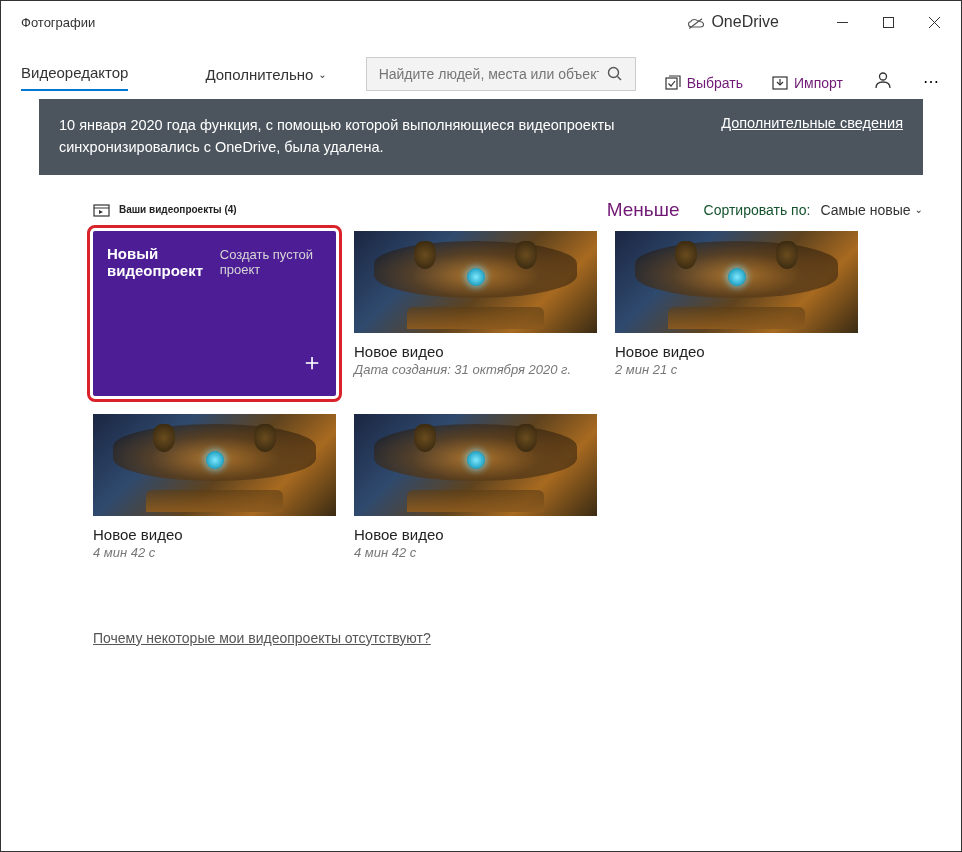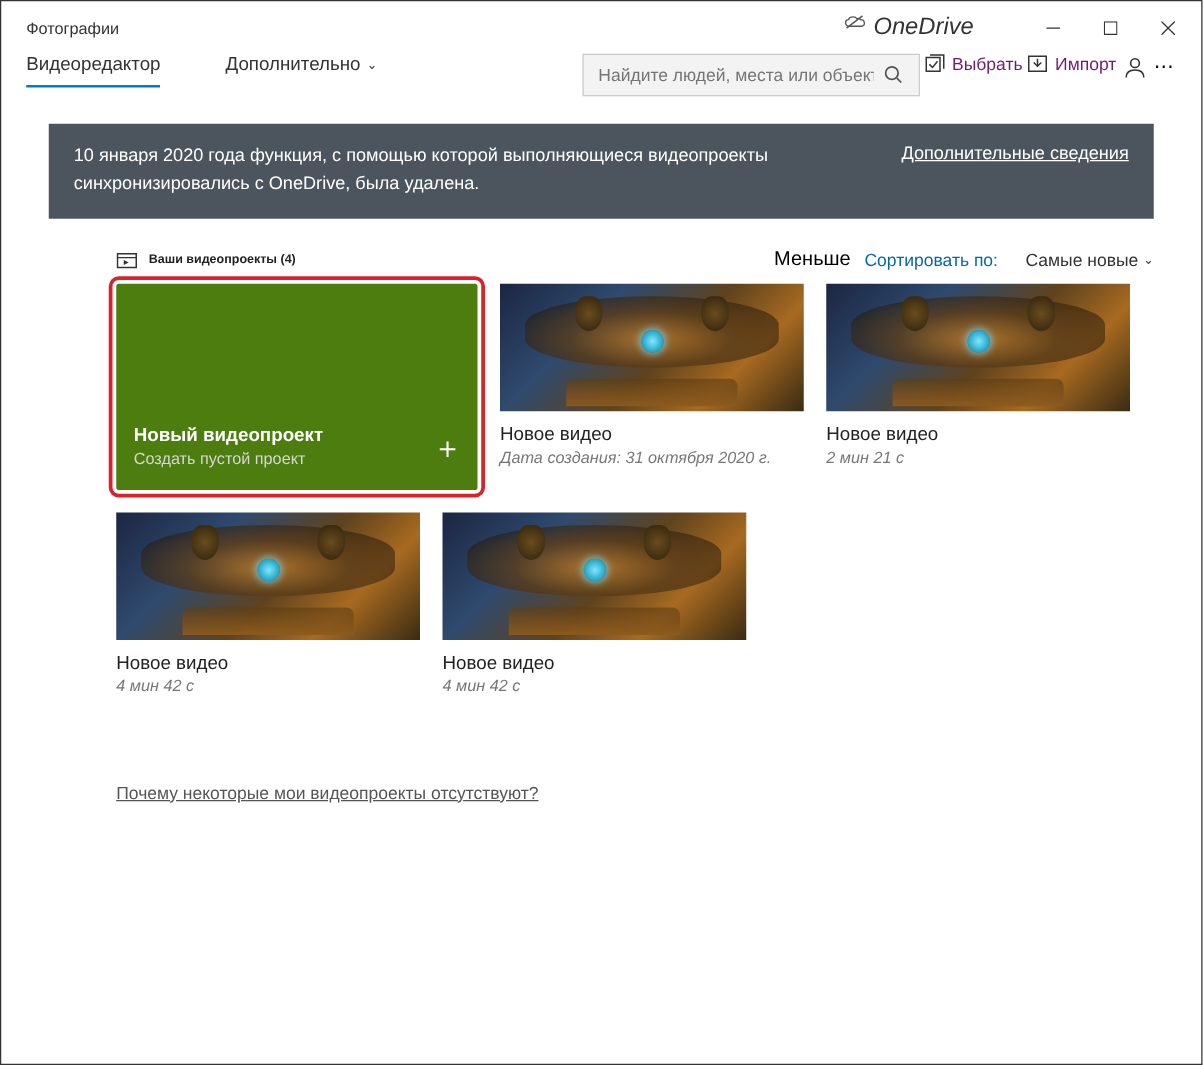--- a/index.html
+++ b/index.html
@@ -1,43 +1,43 @@
 <!DOCTYPE html>
 <html><head>
 <meta charset="utf-8">
 <style>
 * { box-sizing: border-box; margin: 0; padding: 0; }
 body { font-family: "Segoe UI", Arial, sans-serif; background: #fff; width: 962px; height: 852px; overflow: hidden; border: 1px solid #333; }
 .titlebar { display: flex; align-items: center; height: 42px; padding: 0 4px 0 20px; }
 .titlebar-title { font-size: 13px; color: #333; flex: 1; }
-.onedrive { display: flex; align-items: flex-start; gap: 6px; font-size: 19px; color: #333; margin-right: 40px; font-style: italic; }
+.onedrive { display: flex; align-items: flex-end; gap: 6px; font-size: 16px; color: #333; margin-right: 40px; }
 .winbtns { display: flex; }
 .winbtn { width: 46px; height: 32px; display: flex; align-items: center; justify-content: center; font-size: 14px; color: #333; cursor: pointer; }
 .winbtn svg { width: 11px; height: 11px; }
-.toolbar { display: flex; align-items: flex-start; height: 48px; padding: 0 20px; gap: 4px; }
+.toolbar { display: flex; align-items: flex-end; height: 48px; padding: 0 20px; gap: 29px; }
 .nav-tab { font-size: 15px; color: #333; padding-bottom: 8px; }
 .nav-tab.active { border-bottom: 2px solid #0078d4; font-weight: 400; }
 .nav-more { display: flex; align-items: center; gap: 5px; font-size: 15px; color: #333; padding-bottom: 8px; margin-left: 48px; }
 .searchbox { display: flex; align-items: center; background: #f3f3f3; border: 1px solid #ccc; height: 34px; width: 270px; margin-left: auto; padding: 0 4px 0 12px; }
 .searchbox input { flex: 1; border: none; background: transparent; outline: none; font-size: 14px; color: #666; }
 .searchbox .sbtn { width: 32px; height: 28px; display: flex; align-items: center; justify-content: center; }
 .tbtn { display: flex; align-items: center; gap: 6px; font-size: 14px; color: #701a75; }
 .tbtn .ticon { width: 16px; height: 16px; display: flex; align-items: center; justify-content: center; }
 .avatar { width: 22px; height: 22px; }
 .more { font-size: 16px; letter-spacing: 2px; }
 .banner { margin: 8px 38px 0; background: #4c555e; color: #fff; padding: 16px 20px; display: flex; font-size: 14.5px; }
 .banner-text { flex: 1; line-height: 1.5; }
 .banner-link { color: #fff; text-decoration: underline; font-size: 14.5px; }
 .section-head { display: flex; align-items: center; padding: 24px 38px 10px 92px; gap: 8px; }
 .section-title { font-size: 10px; font-weight: 600; flex: 1; color: #222; }
-.meta-link { font-size: 16px; color: #000000; margin-right: 3px; }
-.sortlbl { font-size: 14px; color: #0369a1; margin-right: 14px; }
+.meta-link { font-size: 19px; color: #701a75; margin-right: 16px; }
+.sortlbl { font-size: 14px; color: #14532d; margin-right: 2px; }
 .sortval { font-size: 14px; color: #333; display: flex; align-items: center; gap: 4px; }
 .grid { display: flex; flex-wrap: wrap; gap: 18px; padding: 0 38px 0 92px; }
-.newcard { width: 289px; height: 165px; background: #4d7c0f; color: #fff; padding: 14px; display: flex; flex-direction: column; justify-content: flex-end; position: relative; outline: 3.5px solid #d9222a; outline-offset: 3px; border-radius: 2px; }
+.newcard { width: 243px; height: 165px; background: #4c1d95; color: #fff; padding: 14px; display: flex; flex-direction: row; justify-content: flex-end; position: relative; outline: 3.5px solid #d9222a; outline-offset: 3px; border-radius: 2px; }
 .newcard .ntitle { font-size: 15px; font-weight: 600; }
 .newcard .nsub { font-size: 13px; color: #d6d6d6; margin-top: 2px; margin-bottom: 4px; }
 .newcard .plus { position: absolute; right: 12px; bottom: 18px; font-size: 24px; font-weight: 200; }
 .card { width: 243px; }
 .thumb { width: 243px; height: 102px; background: linear-gradient(135deg,#1b2642 0%,#2f4a6e 30%,#5f431e 55%,#a86a20 75%,#3a2b13 100%); position: relative; overflow: hidden; }
 .thumb::before { content: ""; position: absolute; inset: 10px 20px 35px; background: radial-gradient(ellipse at 50% 60%, rgba(180,120,45,0.9) 0%, rgba(90,60,25,0.8) 45%, rgba(30,20,10,0.5) 80%); border-radius: 50%/40%; }
 .thumb::after { content: ""; position: absolute; left: 22%; right: 22%; bottom: 4px; height: 22px; background: linear-gradient(to top, rgba(140,90,30,0.95), rgba(90,60,20,0.6)); border-radius: 6px 6px 0 0; }
 .thumb .gem { position: absolute; left: 50%; top: 37%; width: 18px; height: 18px; margin-left: -9px; background: radial-gradient(circle,#7fe8ff 0%, #1296b9 80%); border-radius: 50%; box-shadow: 0 0 6px 2px rgba(120,220,255,0.6); }
 .thumb .hp { position: absolute; width: 22px; height: 28px; top: 10px; background: radial-gradient(circle,#6a4c1e,#2f220d); border-radius: 40% 40% 50% 50%; }
 .thumb .hp.l { left: 60px; } .thumb .hp.r { right: 60px; }

